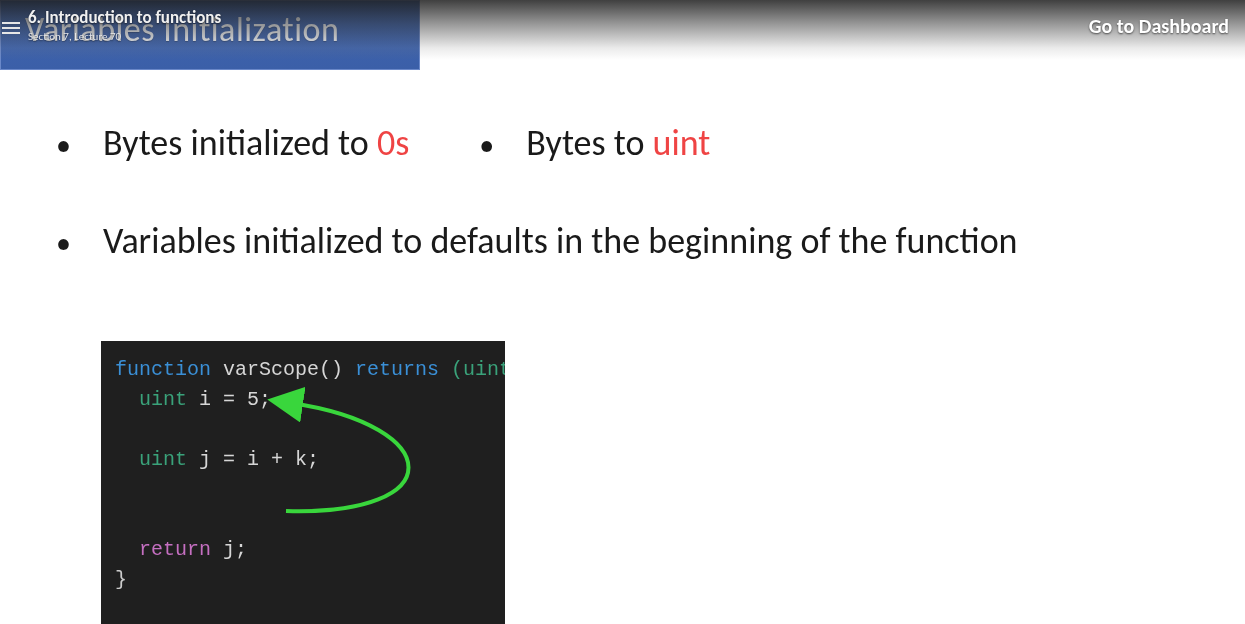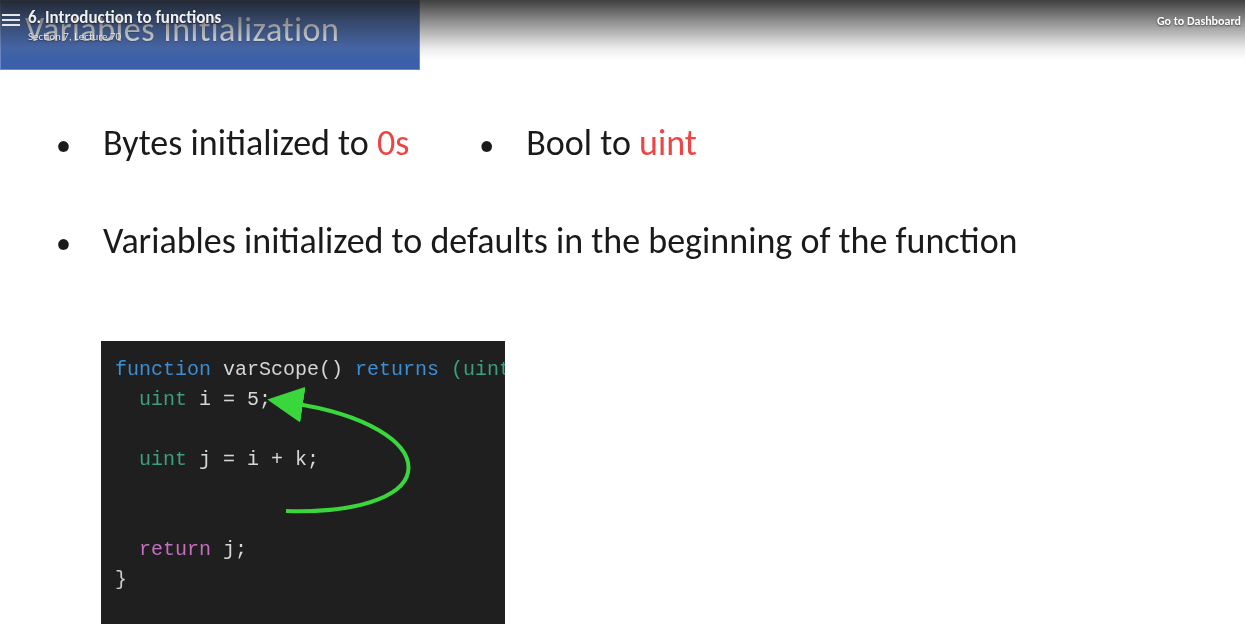--- a/index.html
+++ b/index.html
@@ -26,21 +26,21 @@
       rgba(120,120,120,0.15) 80%,
       rgba(255,255,255,0) 100%);
     color: #fff;
     z-index: 10;
   }
   .topbar-left {
     position: absolute;
     left: 0;
     top: 8px;
     display: flex;
-    align-items: flex-start;
+    align-items: center;
   }
   .menu-icon {
     width: 18px;
     height: 14px;
     margin: 6px 8px 0 2px;
     display: inline-block;
   }
   .menu-icon div {
     height: 2px;
     background: #e6e6e6;
@@ -58,24 +58,24 @@
     line-height: 20px;
   }
   .breadcrumb-sub {
     font-size: 11px;
     opacity: 0.9;
     line-height: 14px;
     margin-top: 2px;
   }
   .dash-link {
     position: absolute;
-    right: 4px;
+    right: 16px;
     top: 14px;
     color: #fff;
-    font-size: 12px;
+    font-size: 20px;
     font-weight: 600;
     text-shadow: 0 1px 2px rgba(0,0,0,0.6);
     cursor: pointer;
   }
 
   
   .slide-title-box {
     position: absolute;
     top: 0;
     left: 0;
@@ -202,21 +202,21 @@
   <div class="bullet-row">
     <div class="bullet">
       <span class="dot">•</span>
       <span class="text">
         <span>Bytes initialized to </span><span class="hl">0s</span>
       </span>
     </div>
     <div class="bullet">
       <span class="dot">•</span>
       <span class="text">
-        <span>Bool to </span><span class="hl">uint</span>
+        <span>Bytes to </span><span class="hl">uint</span>
       </span>
     </div>
     <div class="bullet wide">
       <span class="dot">•</span>
       <span class="text">Variables initialized to defaults in the beginning of the function</span>
     </div>
   </div>
 </div>
 
 <div class="code-block">

